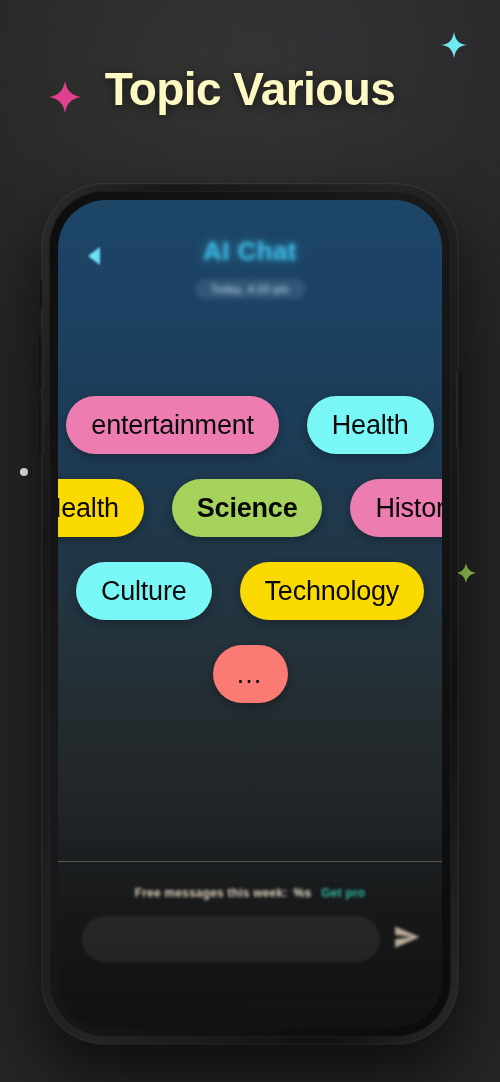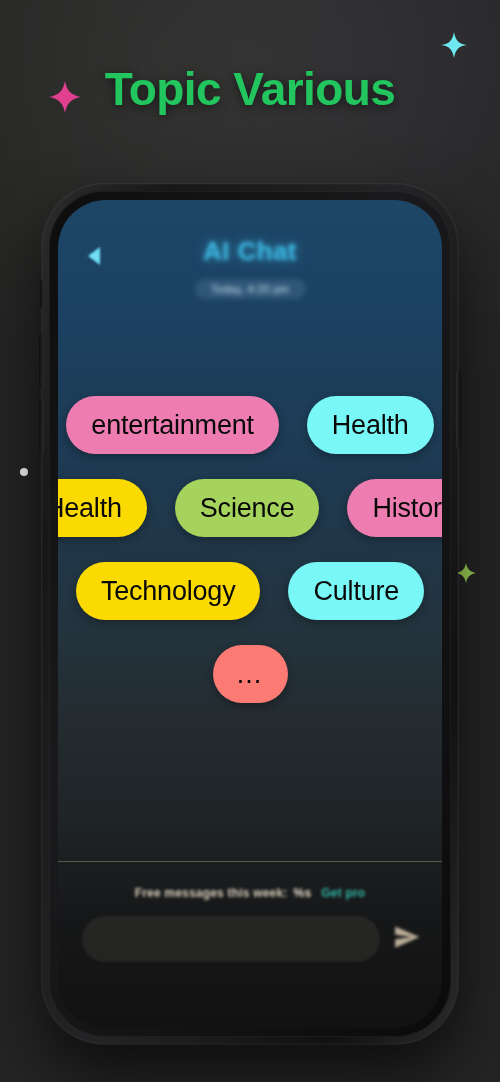--- a/index.html
+++ b/index.html
@@ -16,21 +16,21 @@
 
   
   .spark{ position:absolute; }
   .spark svg{ display:block; }
   .dot{ position:absolute; width:8px; height:8px; border-radius:50%; background:#f4f4f4; }
 
   
   .title{
     position:absolute; left:0; right:0; top:62px;
     text-align:center;
-    color:#22c55e;
+    color:#fef9c3;
     font-size:46px; font-weight:bold; letter-spacing:-0.6px;
     text-shadow:0 2px 10px rgba(0,0,0,0.55);
   }
 
   
   .phone{
     position:absolute; left:42px; top:184px;
     width:416px; height:860px;
     border-radius:62px;
     background:linear-gradient(110deg,#2c2c2e 0%,#171718 18%,#242426 50%,#111112 82%,#2a2a2c 100%);
@@ -184,34 +184,34 @@
         </div>
         <div class="chip" style="background:#79f7f7;">
           <span>Health</span>
         </div>
       </div>
 
       <div class="chip-row">
         <div class="chip" style="background:#fada00;">
           <span>Health</span>
         </div>
-        <div class="chip" style="background:#a5d35c;">
+        <div class="chip" style="background:#a5d35c;font-weight:bold;">
           <span>Science</span>
         </div>
         <div class="chip" style="background:#ed7cb0;">
           <span>History</span>
         </div>
       </div>
 
       <div class="chip-row">
+        <div class="chip" style="background:#79f7f7;">
+          <span>Culture</span>
+        </div>
         <div class="chip" style="background:#fada00;">
           <span>Technology</span>
-        </div>
-        <div class="chip" style="background:#79f7f7;">
-          <span>Culture</span>
         </div>
       </div>
 
       <div class="chip-row">
         <div class="chip dots" style="background:#fb7b74;">
           <span>…</span>
         </div>
       </div>
     </div>
 

